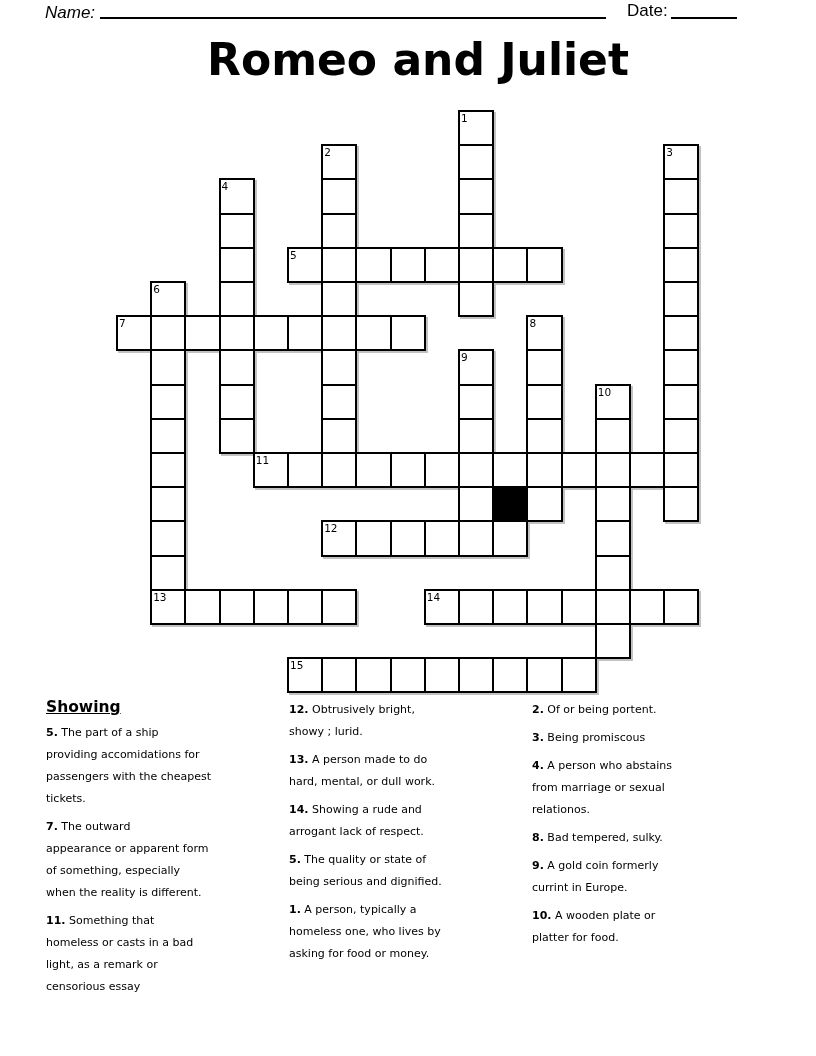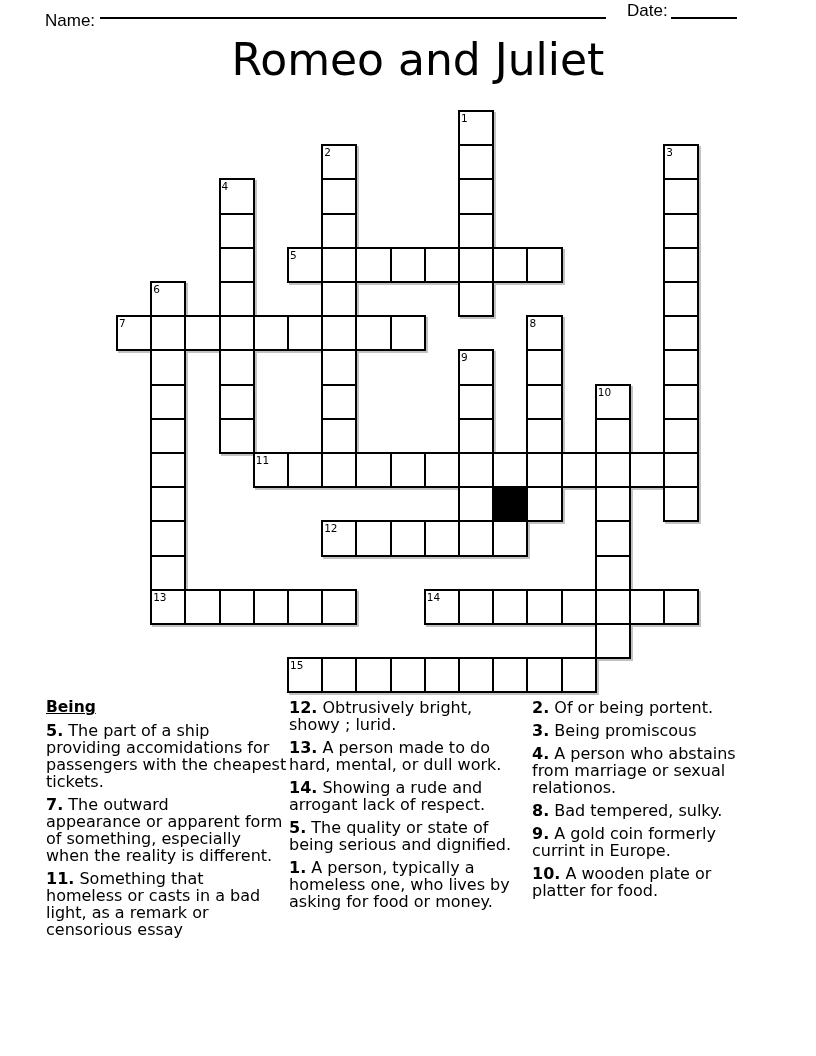--- a/index.html
+++ b/index.html
@@ -13,32 +13,32 @@
   }
   .page { position: absolute; inset: 0; }
 
   
   .hdr-label {
     position: absolute;
     font-family: "Liberation Sans", sans-serif;
     font-size: 17px; line-height: 17px;
     color: #000;
   }
-  .name-label { left: 45px; top: 12px; }
+  .name-label { left: 45px; top: 4px; font-style: italic; }
   .date-label { left: 627px; top: 2px; }
   .hdr-line { position: absolute; border-bottom: 2px solid #000; height: 0; }
   .name-line { left: 100px; width: 506px; top: 17px; }
   .date-line { left: 671px; width: 66px;  top: 17px; }
 
   
   .title {
     position: absolute; left: 0; right: 0; top: 34px;
     text-align: center;
     font-size: 44px; line-height: 52px;
-    font-weight: 400;
+    font-weight: 700;
     letter-spacing: 0px;
     padding-left: 20px;
   }
 
   
   .grid { position: absolute; left: 0; top: 0; width: 816px; height: 700px; }
   .cell {
     position: absolute;
     width: 36.2px; height: 36.2px;
     box-sizing: border-box;
@@ -58,21 +58,21 @@
   .clue-col { position: absolute; top: 699px; }
   .clue-col-1 { left: 46px;  width: 252px; }
   .clue-col-2 { left: 289px; width: 238px; }
   .clue-col-3 { left: 532px; width: 230px; }
   .clue-heading {
     font-size: 15.5px; line-height: 17px;
     font-weight: bold;
     text-decoration: underline;
     margin: 0 0 6px 0;
   }
-  .clue { margin: 0 0 6px 0; font-size: 16px; line-height: 17px; }
+  .clue { margin: 0 0 6px 0; font-size: 11px; line-height: 22px; }
   .clue .num { font-weight: bold; }
   .clue .txt { white-space: pre-wrap; }
 </style>
 </head>
 <body>
 
 <div class="page">
 
   <span class="hdr-label name-label">Name:</span>
   <div class="hdr-line name-line"></div>
@@ -221,21 +221,21 @@
       <div class="cell" style="left: 355.4px; top: 657.2px;"></div>
       <div class="cell" style="left: 389.6px; top: 657.2px;"></div>
       <div class="cell" style="left: 423.8px; top: 657.2px;"></div>
       <div class="cell" style="left: 458px; top: 657.2px;"></div>
       <div class="cell" style="left: 492.2px; top: 657.2px;"></div>
       <div class="cell" style="left: 526.4px; top: 657.2px;"></div>
       <div class="cell" style="left: 560.6px; top: 657.2px;"></div>
     </div>
 
   <div class="clue-col clue-col-1">
-      <div class="clue-heading">Being</div>
+      <div class="clue-heading">Showing</div>
       <p class="clue"><span class="num">5.</span><span class="txt"> The part of a ship
 providing accomidations for
 passengers with the cheapest
 tickets.</span></p>
       <p class="clue"><span class="num">7.</span><span class="txt"> The outward
 appearance or apparent form
 of something, especially
 when the reality is different.</span></p>
       <p class="clue"><span class="num">11.</span><span class="txt"> Something that
 homeless or casts in a bad

